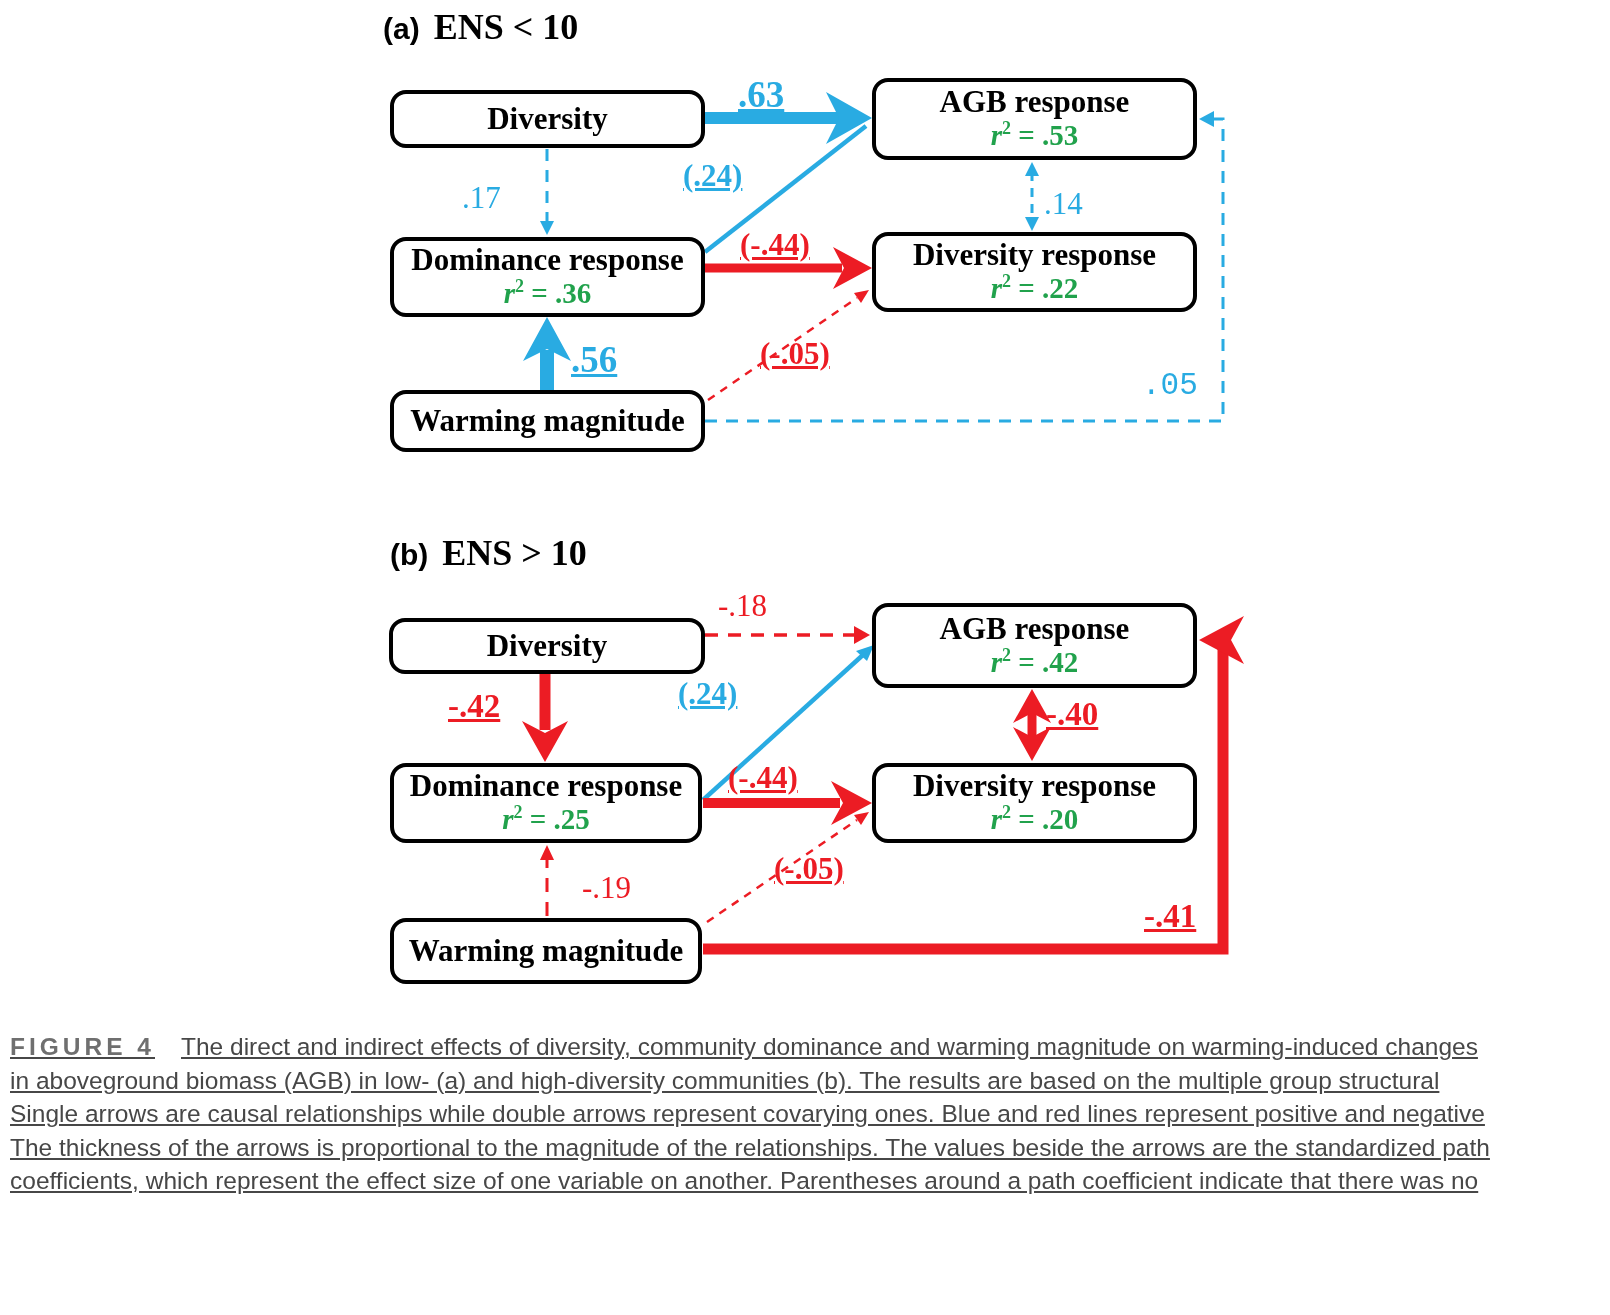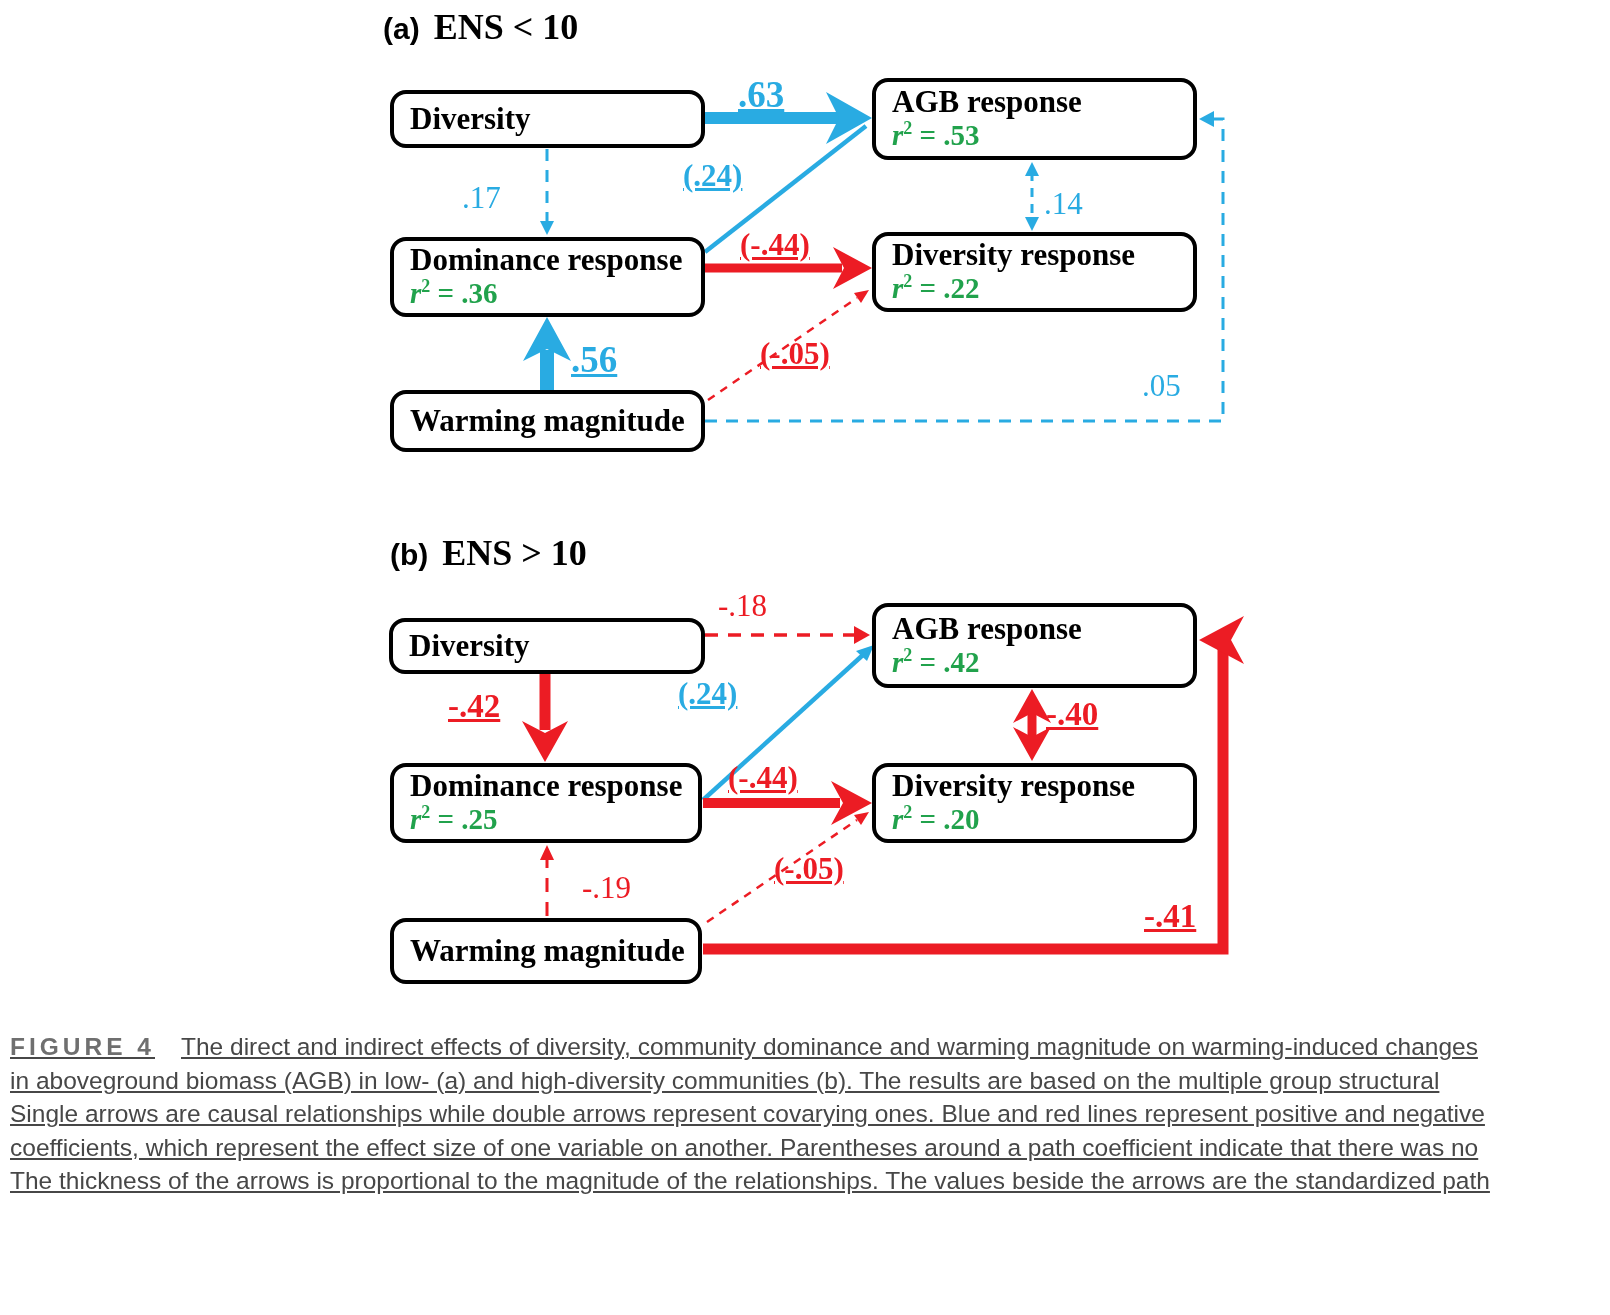--- a/index.html
+++ b/index.html
@@ -1,20 +1,20 @@
 <!DOCTYPE html>
 <html><head>
 <meta charset="utf-8">
 <style>
   html,body{margin:0;padding:0;background:#ffffff;}
   #page{position:relative;width:1610px;height:1315px;background:#ffffff;overflow:hidden;
         font-family:"Liberation Serif", serif;}
   .node-box{position:absolute;box-sizing:border-box;border:4px solid #000;border-radius:16px;
-            background:#fff;display:flex;flex-direction:column;align-items:flex-start;justify-content:center;
-            text-align:center;z-index:3;padding-left:16px;}
+            background:#fff;display:flex;flex-direction:column;align-items:center;justify-content:center;
+            text-align:center;z-index:3;}
   .node-title{font-weight:bold;font-size:31px;color:#000;line-height:1.1;white-space:nowrap;}
   .r2-line{font-weight:bold;font-size:29px;color:#21a24c;line-height:1.15;white-space:nowrap;}
   .r2-line i{font-style:italic;}
   .r2-line sup{font-size:0.62em;vertical-align:super;line-height:0;}
   .panel-title{position:absolute;white-space:nowrap;z-index:3;}
   .panel-title .plabel{font-family:"Liberation Sans",sans-serif;font-weight:bold;font-size:30px;color:#000;}
   .panel-title .ptext{font-family:"Liberation Serif",serif;font-weight:bold;font-size:36px;color:#000;margin-left:14px;}
   .coef{position:absolute;z-index:4;white-space:nowrap;font-family:"Liberation Serif",serif;line-height:1;}
   .coef.blue{color:#29abe2;}
   .coef.red{color:#ec1c24;}
@@ -144,21 +144,21 @@
     <span class="node-title">Warming magnitude</span>
   </div>
 
   <span class="coef blue bold big" style="left:738px;top:76px;">.63</span>
   <span class="coef blue sm" style="left:462px;top:182px;">.17</span>
   <span class="coef blue bold sm" style="left:683px;top:160px;">(.24)</span>
   <span class="coef red bold sm" style="left:740px;top:229px;">(-.44)</span>
   <span class="coef blue sm" style="left:1044px;top:188px;">.14</span>
   <span class="coef blue bold big" style="left:571px;top:341px;">.56</span>
   <span class="coef red bold sm" style="left:760px;top:338px;">(-.05)</span>
-  <span class="coef blue sm" style="left:1142px;top:370px;">.05</span>
+  <span class="coef blue sm" style="left:1142px;top:370px;font-family:Liberation Mono, monospace;">.05</span>
 
   <div class="panel-title" style="left:390px;top:532px;">
     <span class="plabel">(b)</span><span class="ptext">ENS &gt; 10</span>
   </div>
 
   <div class="node-box" style="left:389px;top:618px;width:316px;height:56px;">
     <span class="node-title">Diversity</span>
   </div>
 
   <div class="node-box" style="left:872px;top:603px;width:325px;height:85px;">
@@ -186,17 +186,17 @@
   <span class="coef red bold sm" style="left:728px;top:762px;">(-.44)</span>
   <span class="coef red bold mid" style="left:1046px;top:698px;">-.40</span>
   <span class="coef red sm" style="left:582px;top:872px;">-.19</span>
   <span class="coef red bold sm" style="left:774px;top:853px;">(-.05)</span>
   <span class="coef red bold mid" style="left:1144px;top:900px;">-.41</span>
 
   <div id="caption">
     <span class="cap-line"><span class="figlabel">FIGURE 4</span><span>The direct and indirect effects of diversity, community dominance and warming magnitude on warming-induced changes</span></span>
     <span class="cap-line">in aboveground biomass (AGB) in low- (a) and high-diversity communities (b). The results are based on the multiple group structural</span>
     <span class="cap-line">Single arrows are causal relationships while double arrows represent covarying ones. Blue and red lines represent positive and negative</span>
+    <span class="cap-line">The thickness of the arrows is proportional to the magnitude of the relationships. The values beside the arrows are the standardized path</span>
     <span class="cap-line">coefficients, which represent the effect size of one variable on another. Parentheses around a path coefficient indicate that there was no</span>
-    <span class="cap-line">The thickness of the arrows is proportional to the magnitude of the relationships. The values beside the arrows are the standardized path</span>
   </div>
 
 </div>
 
 </body></html>

